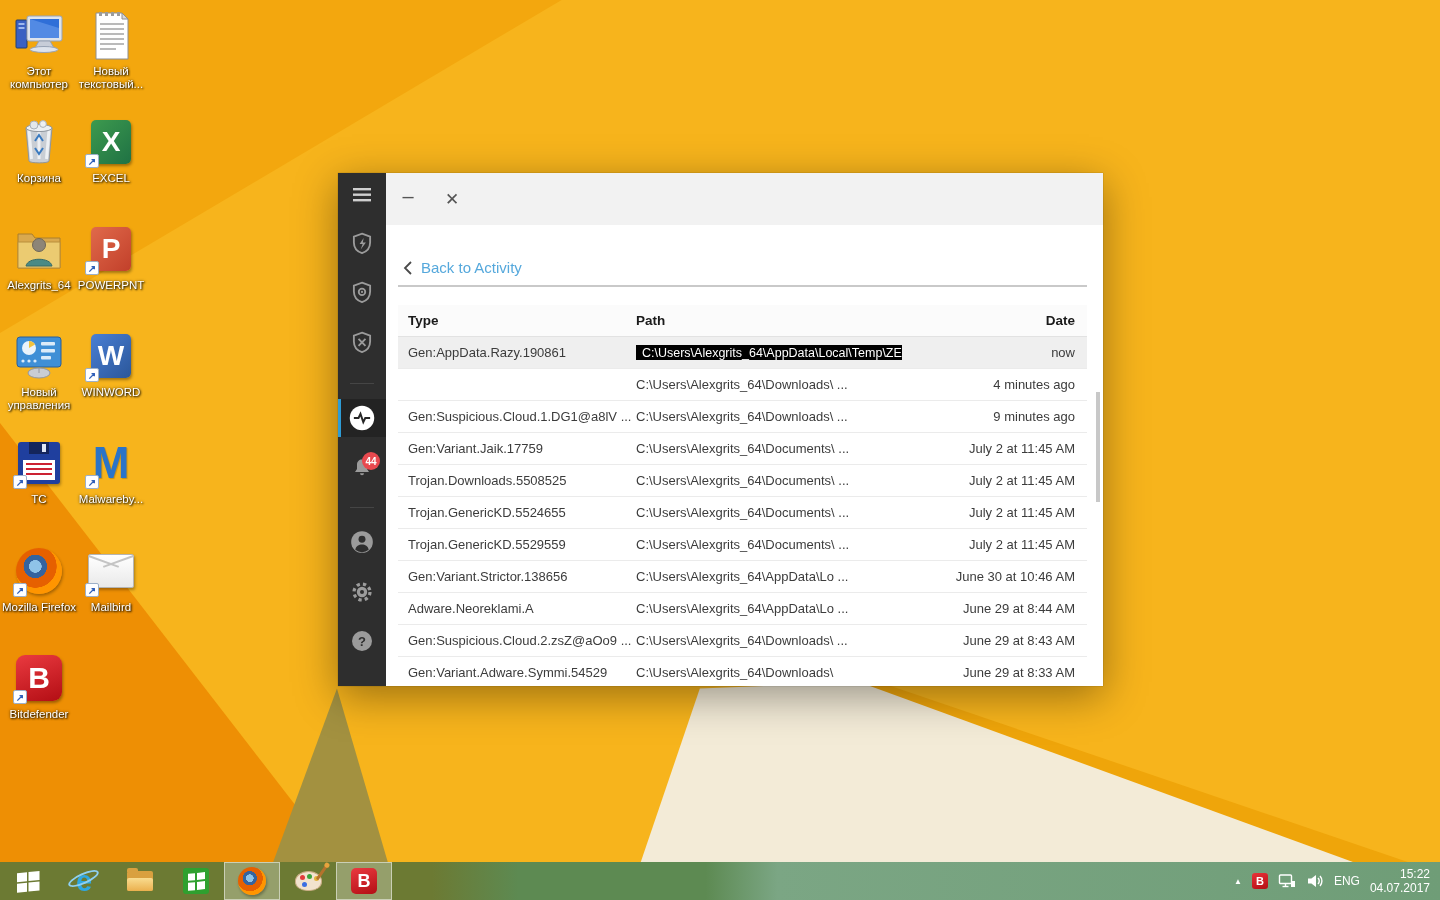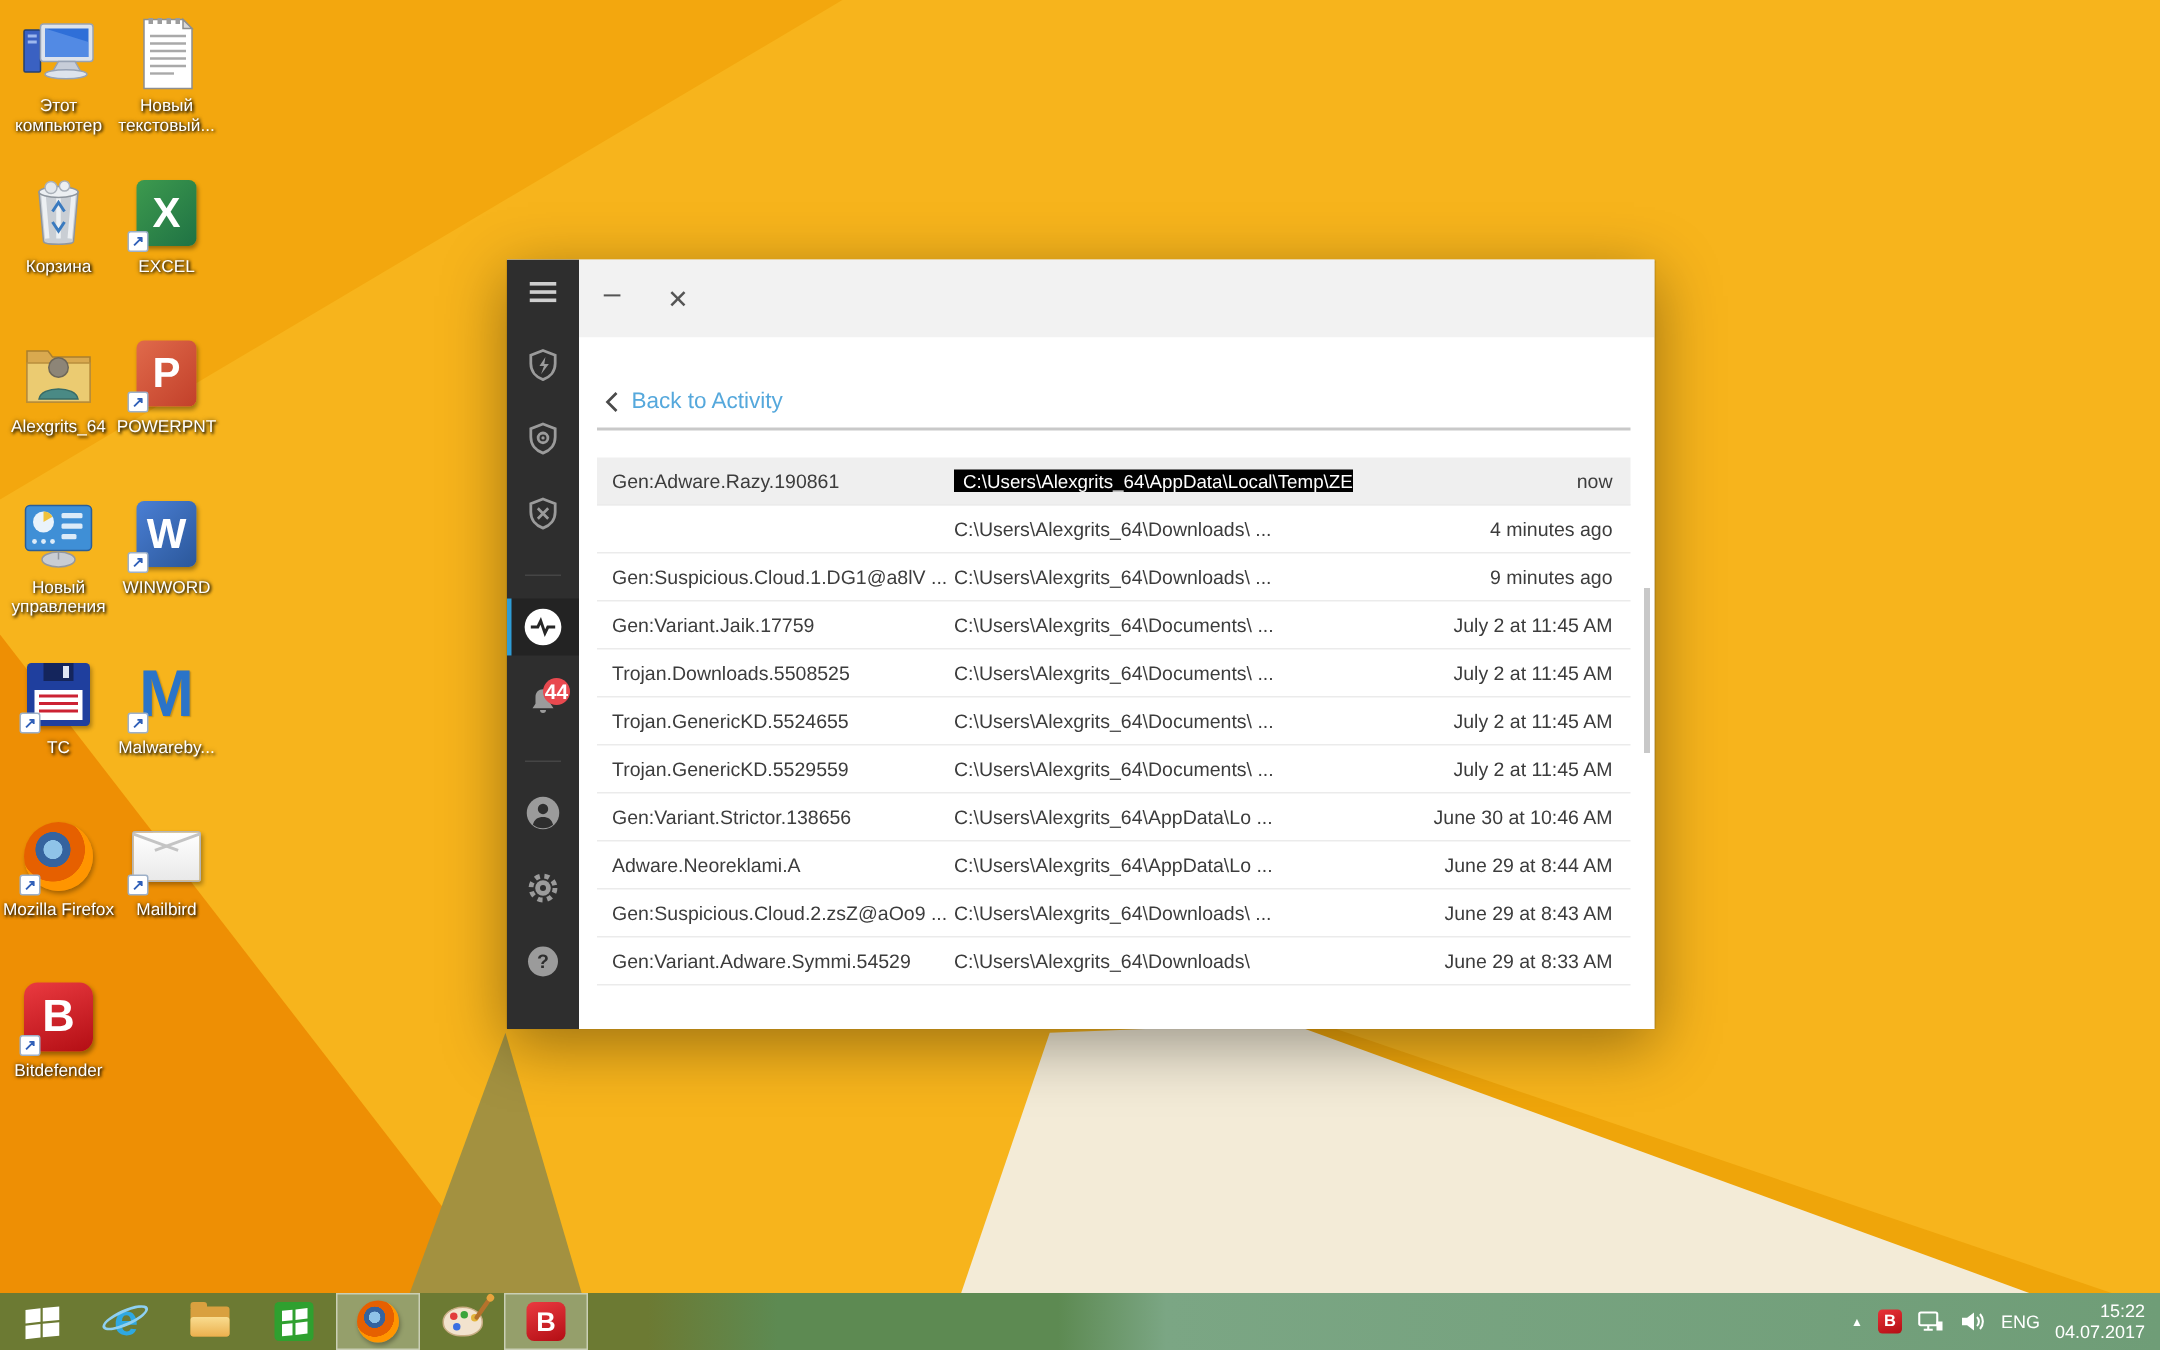--- a/index.html
+++ b/index.html
@@ -52,21 +52,21 @@
   
   .app-window { position:absolute; left:338px; top:173px; width:765px; height:513px; background:#fff;
                 box-shadow:0 10px 40px rgba(0,0,0,.38), 0 0 1px rgba(0,0,0,.4); display:flex; overflow:hidden; }
   .win-sidebar { width:48px; background:#2E2E2E; position:relative; flex:none; }
   .sb-item { position:absolute; left:0; width:48px; height:38px; display:flex; align-items:center; justify-content:center; cursor:pointer; }
   .sb-item svg { display:block; }
   .sb-divider { position:absolute; left:12px; width:24px; height:1px; background:#454545; }
   .sb-active { background:#232323; }
   .sb-active:before { content:""; position:absolute; left:0; top:0; width:3px; height:100%; background:#2E9CD6; }
   .badge { position:absolute; top:3px; right:6px; min-width:18px; height:18px; border-radius:50%; background:#E8494F;
-           color:#fff; font-size:14px; font-weight:bold; display:flex; align-items:center; justify-content:center; }
+           color:#fff; font-size:10px; font-weight:bold; display:flex; align-items:center; justify-content:center; }
 
   .win-main { flex:1; display:flex; flex-direction:column; min-width:0; }
   .win-titlebar { height:52px; background:#F2F2F2; display:flex; align-items:center; flex:none; }
   .win-title { font-size:17px; color:#3a3a3a; margin-left:18px; flex:1; }
   .win-btn { width:44px; height:52px; display:flex; align-items:center; justify-content:center;
              font-size:17px; color:#555; cursor:pointer; }
   .win-btn.min { font-size:20px; padding-bottom:6px; }
 
   .win-content { flex:1; background:#fff; position:relative; padding:0 16px 0 12px; }
   .back-row { margin:34px 0 0 5px; display:flex; align-items:center; gap:8px; cursor:pointer; width:max-content; }
@@ -361,23 +361,28 @@
     <div class="win-content">
       <div class="back-row">
         <svg width="10" height="16" viewBox="0 0 10 16">
           <polyline points="8,2 2,8 8,14" fill="none" stroke="#4a4a4a" stroke-width="1.8"></polyline>
         </svg>
         <span class="back-text">Back to Activity</span>
       </div>
       <div class="content-divider"></div>
 
       <div class="threat-table">
+        <div class="t-row t-head">
+          <span class="c-type">Type</span>
+          <span class="c-path">Path</span>
+          <span class="c-date">Date</span>
+        </div>
         <div>
   <div class="t-row selected">
-    <span class="c-type">Gen:Adware.Razy.190861</span>
+    <span class="c-type">Gen:AppData.Razy.190861</span>
     <span class="c-path"><span class="hl">C:\Users\Alexgrits_64\AppData\Local\Temp\ZEALghtEJjnbBcZAMxj.exe</span></span>
     <span class="c-date">now</span>
   </div>
 
   <div class="t-row">
     <span class="c-type"></span>
     <span class="c-path"><span>C:\Users\Alexgrits_64\Downloads\ ...</span></span>
     <span class="c-date">4 minutes ago</span>
   </div>
 

